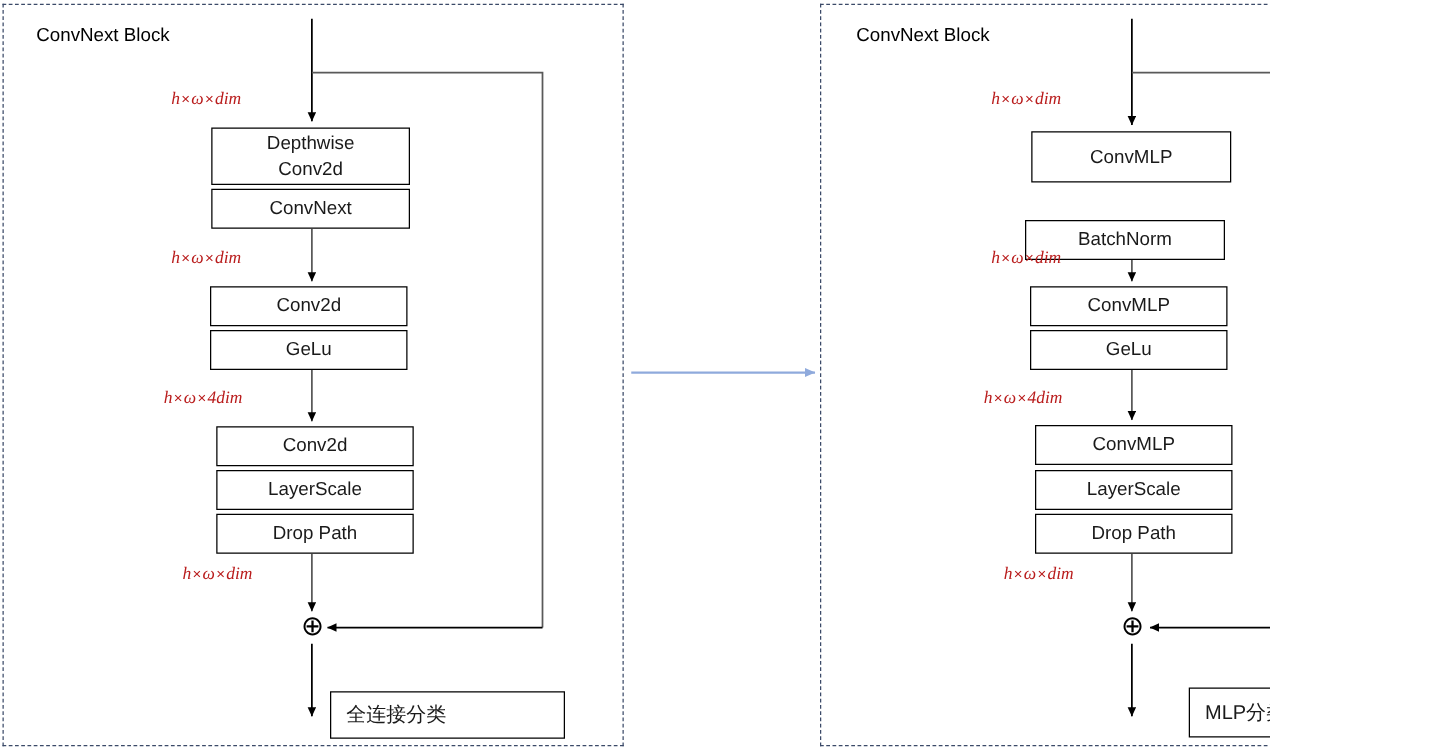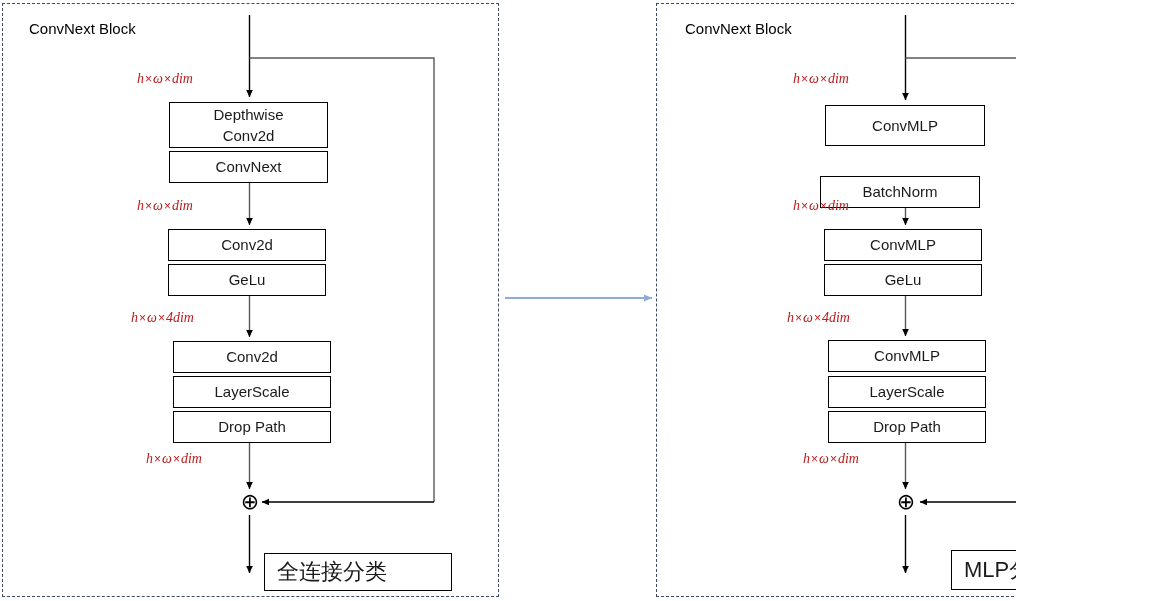--- a/index.html
+++ b/index.html
@@ -52,21 +52,21 @@
     line-height: 21px;
   }
   .cls-box {
     position: absolute;
     box-sizing: border-box;
     border: 1px solid #000000;
     background: #ffffff;
     display: flex;
     align-items: center;
     justify-content: flex-start;
-    font-size: 22px;
+    font-size: 16px;
     color: #1a1a1a;
     padding-left: 12px;
     font-family: "Liberation Sans", sans-serif;
     white-space: nowrap;
   }
   .dimlabel {
     position: absolute;
     font-family: "Liberation Serif", serif;
     font-style: italic;
     font-size: 14px;

